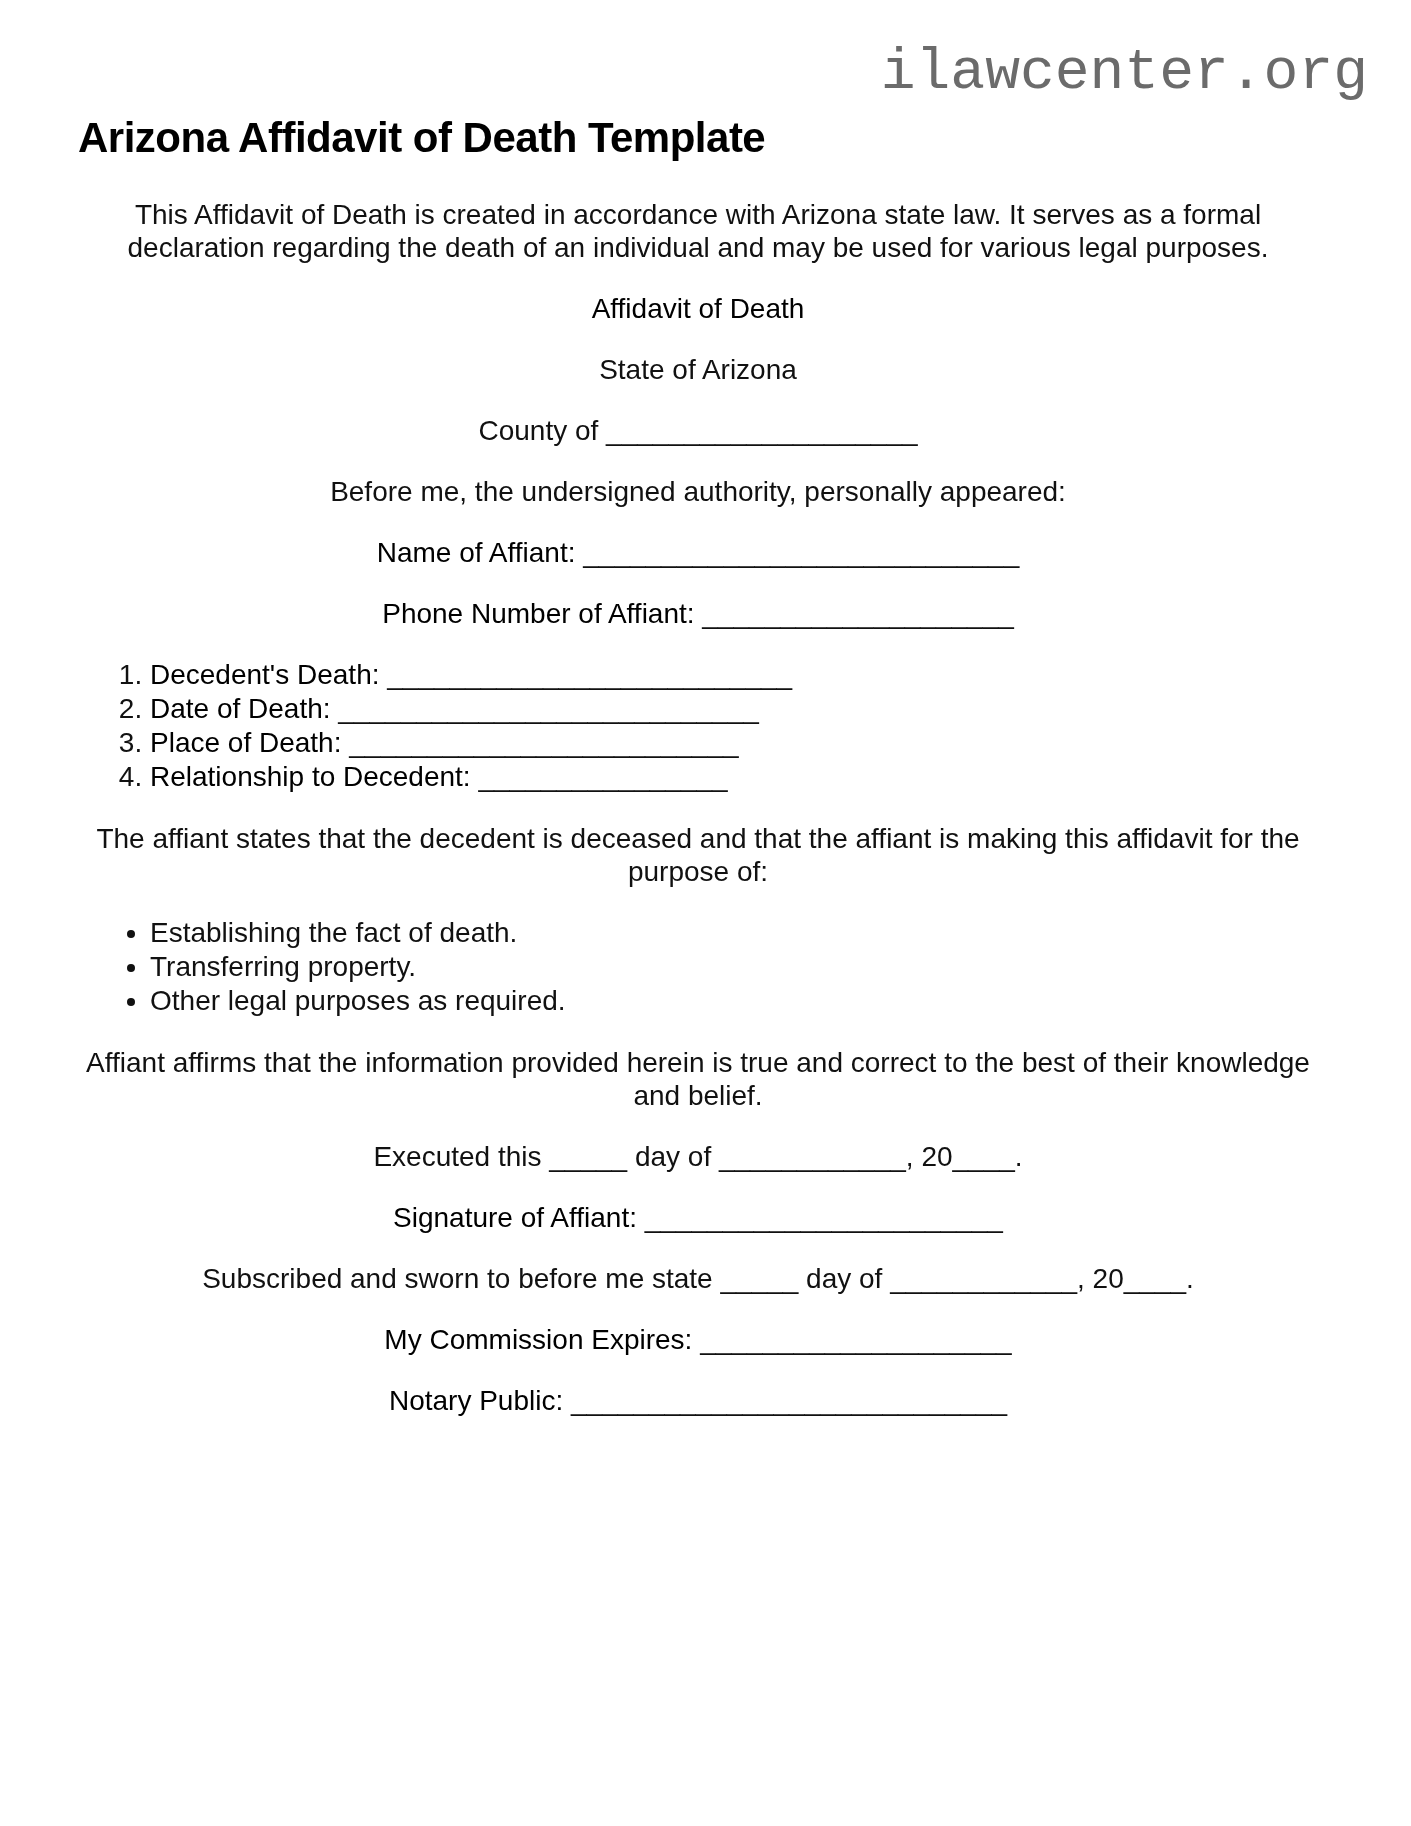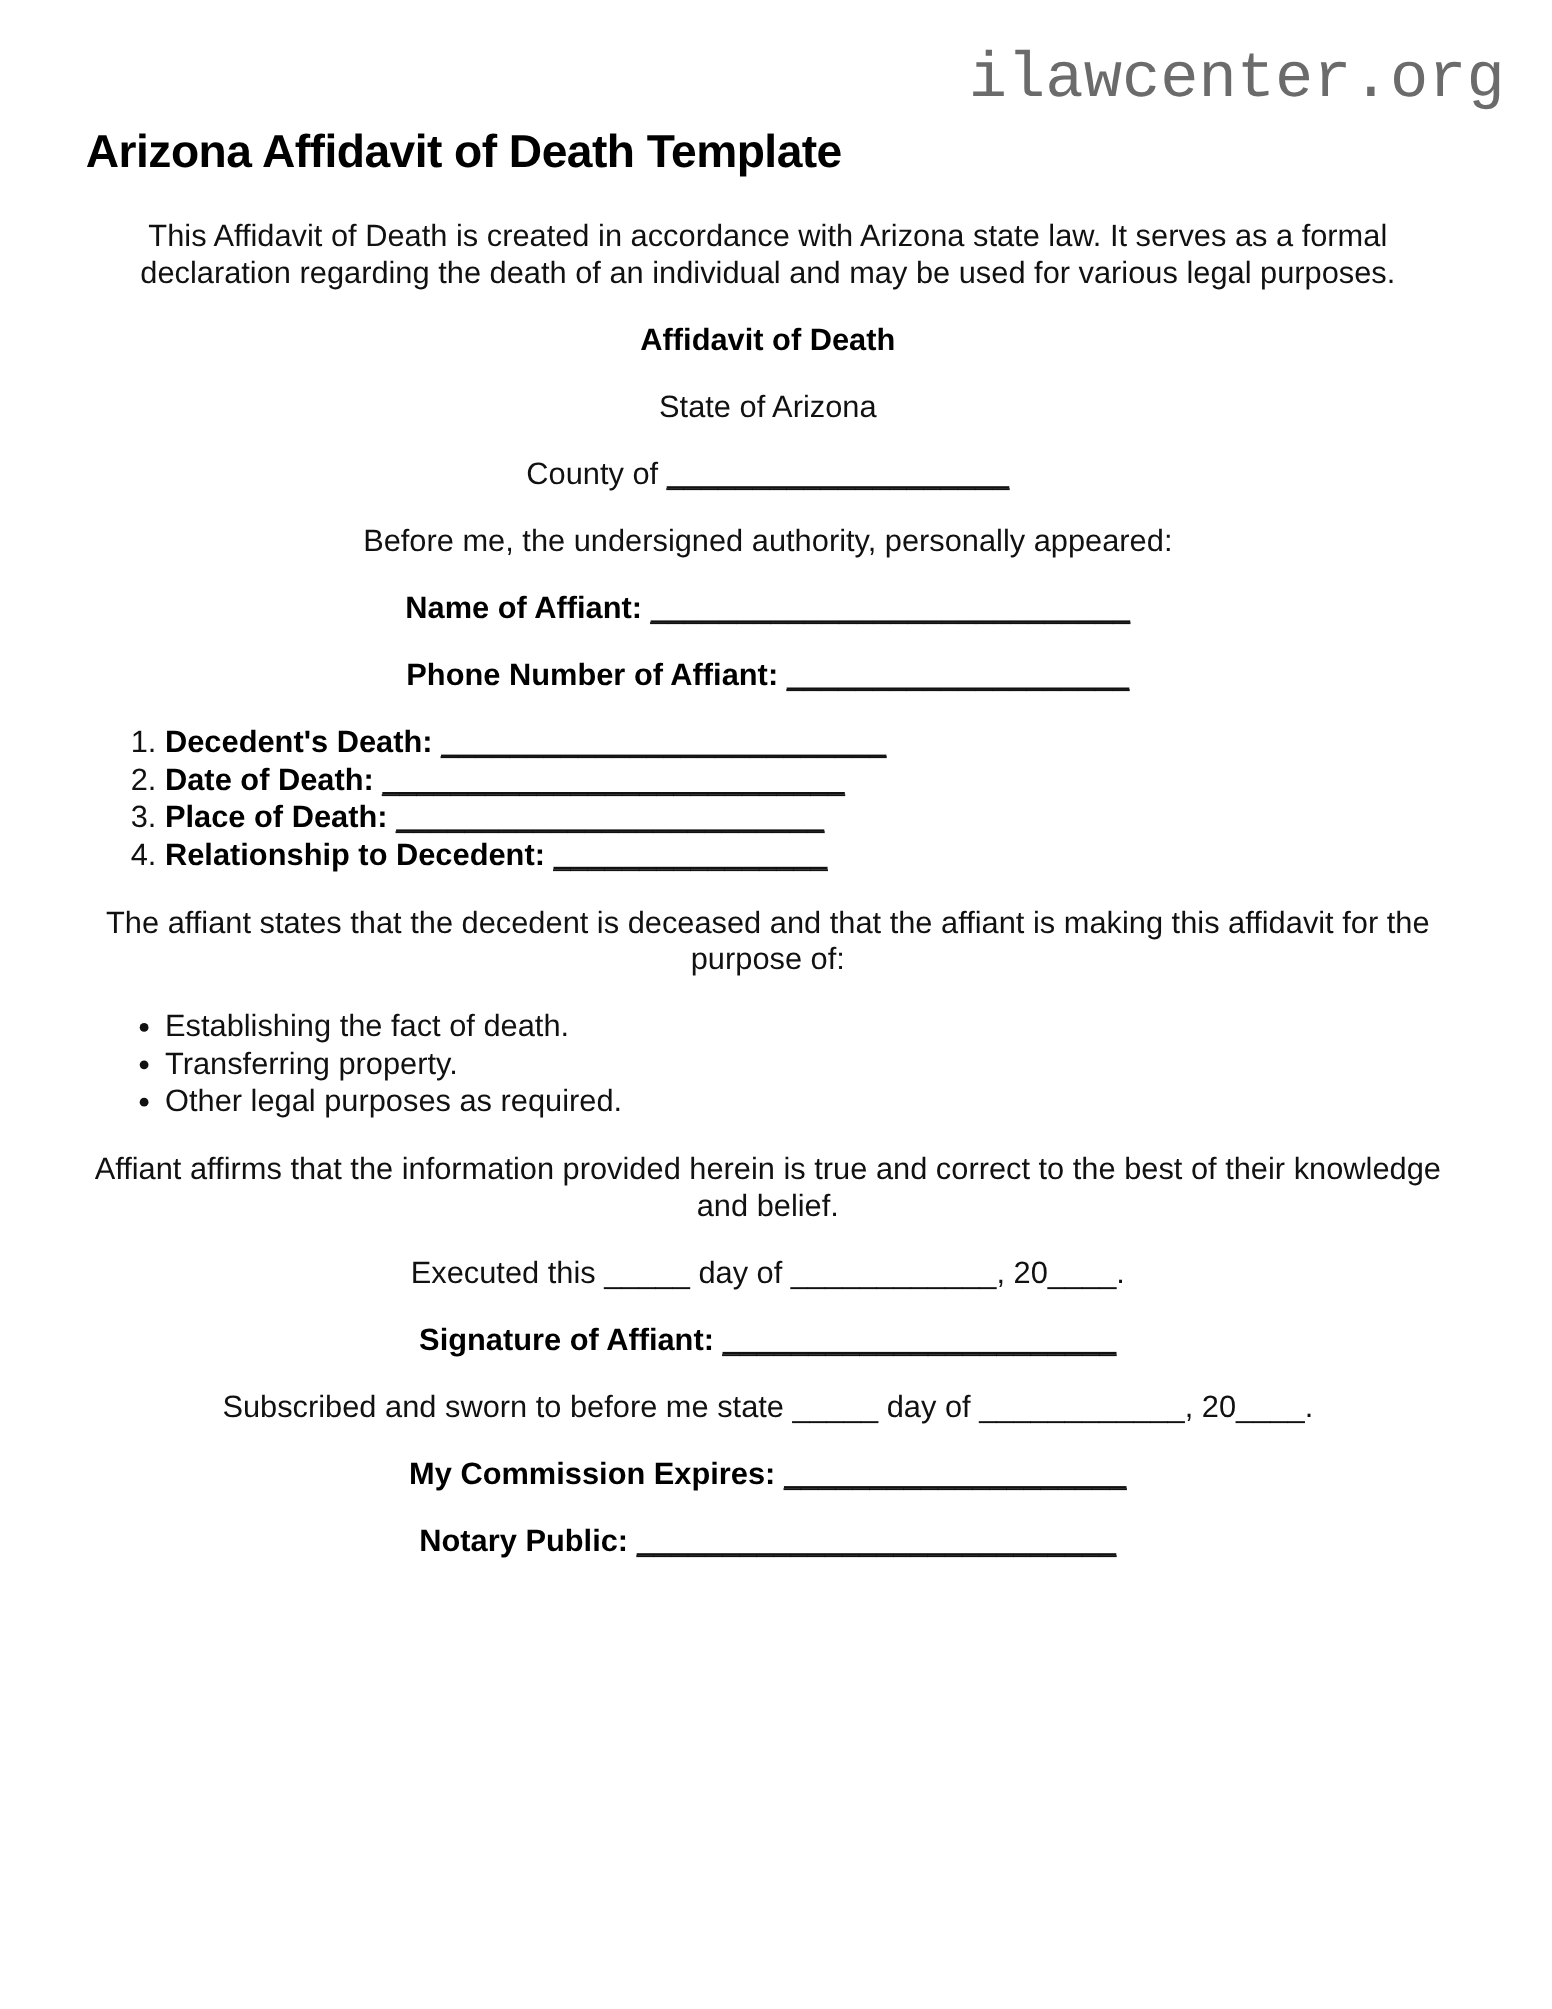--- a/index.html
+++ b/index.html
@@ -31,28 +31,28 @@
   h1.doc-title {
     margin: 4px 0 0 0;
     font-size: 42px;
     line-height: 64px;
     font-weight: bold;
     color: #000000;
     letter-spacing: -0.5px;
   }
   .content { max-width: 1240px; }
   p { margin: 28px 0; text-align: center; }
-  p.bold, strong { font-weight: bold; color: #000000; }
+  p.bold, strong { font-weight: normal; color: #000000; }
   ol.decedent-list, ul.purpose-list {
     margin: 28px 0;
     padding: 0 0 0 72px;
     line-height: 34px;
   }
   ol.decedent-list li, ul.purpose-list li { margin: 0; }
-  .blank { font-weight: normal; white-space: nowrap; letter-spacing: 0; text-decoration: underline; }
+  .blank { font-weight: normal; white-space: nowrap; letter-spacing: 0; }
 </style>
 </head>
 <body>
 
 <div class="page">
 
   <div class="watermark">ilawcenter.org</div>
 
   <h1 class="doc-title">Arizona Affidavit of Death Template</h1>
 

